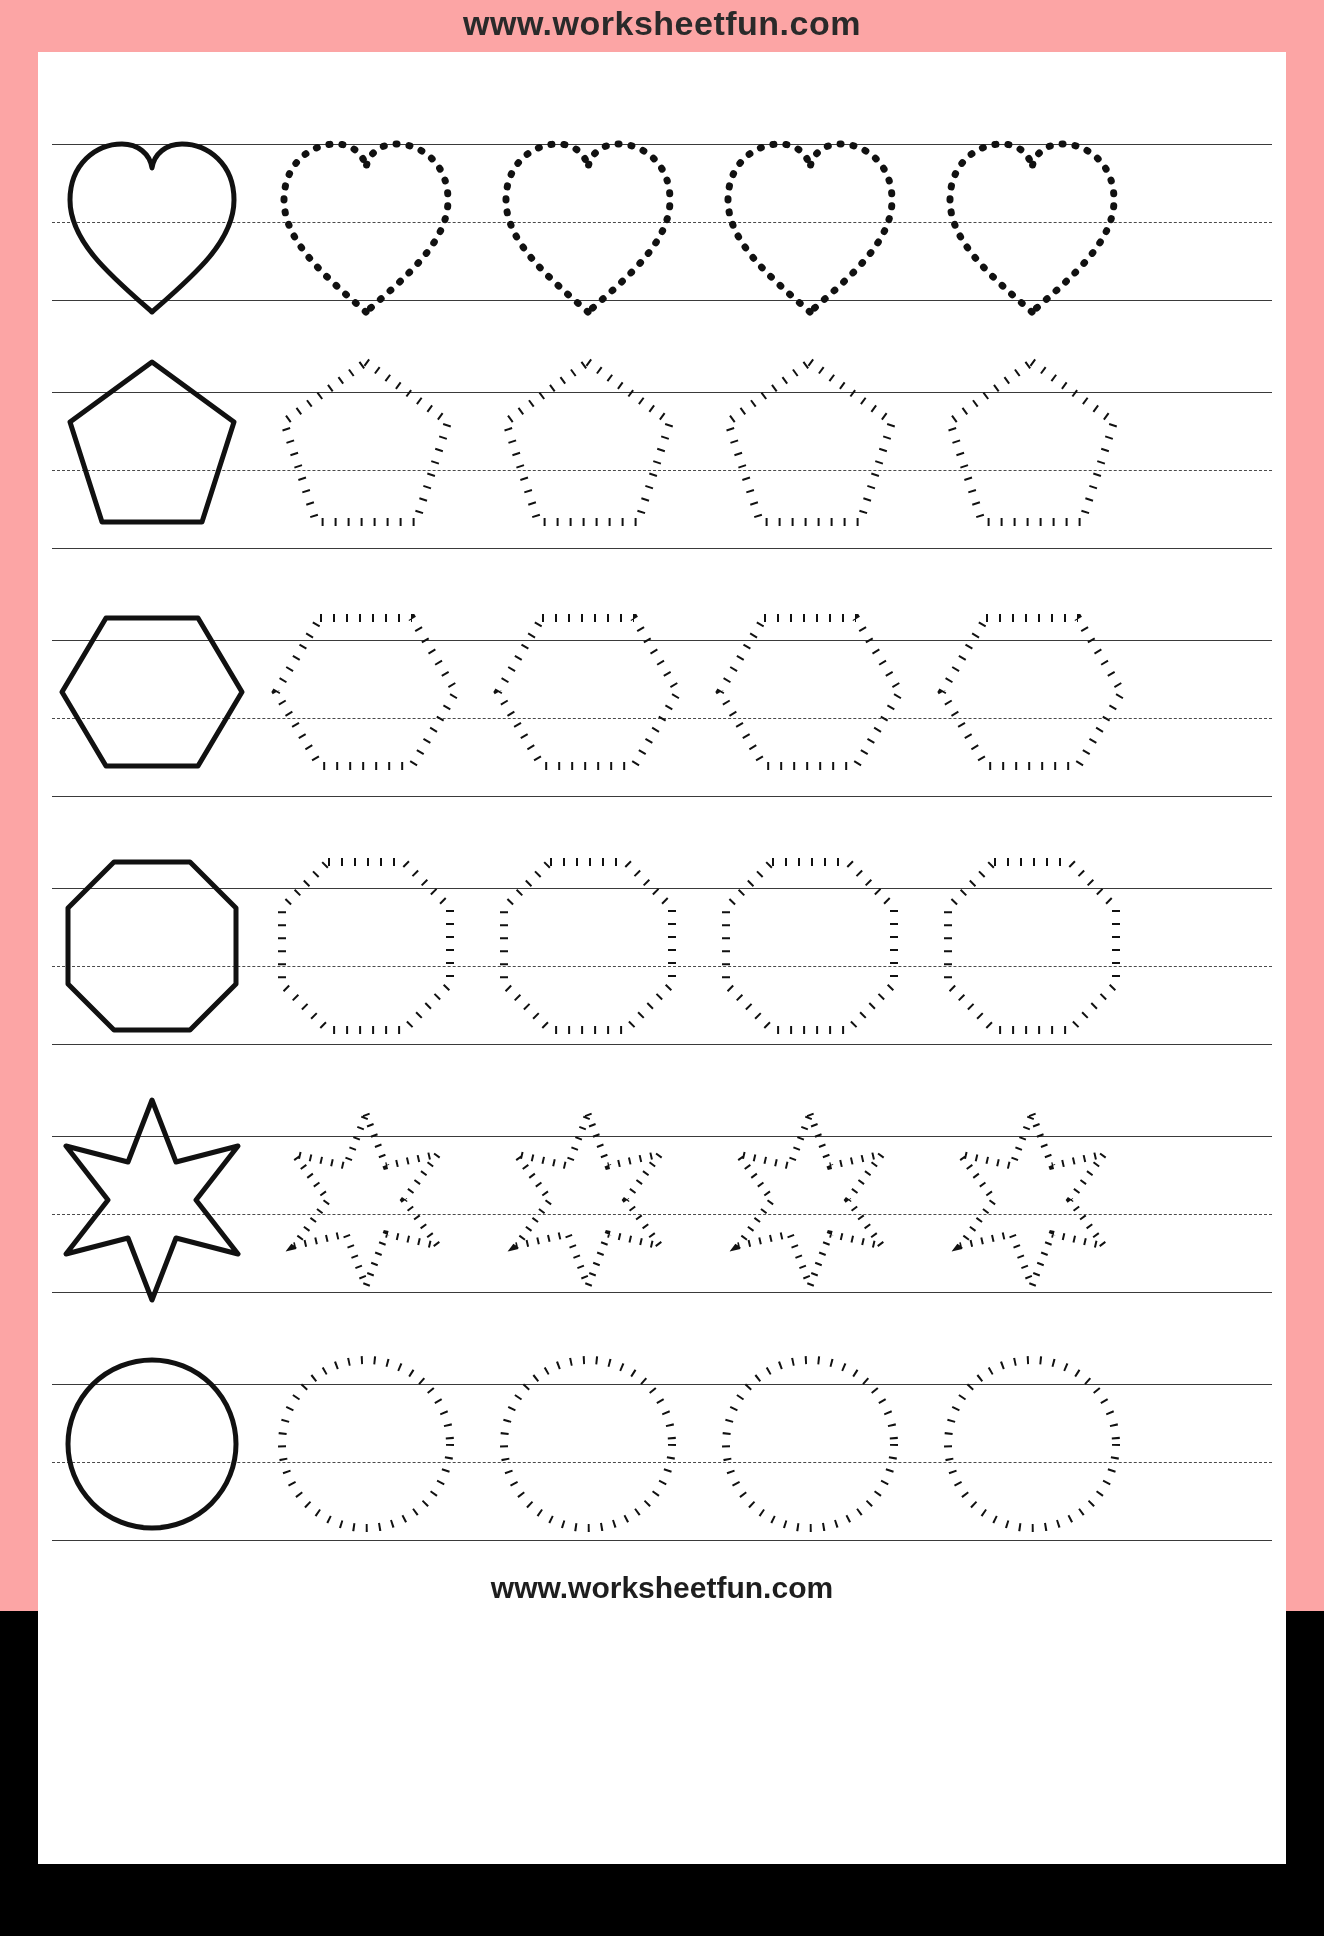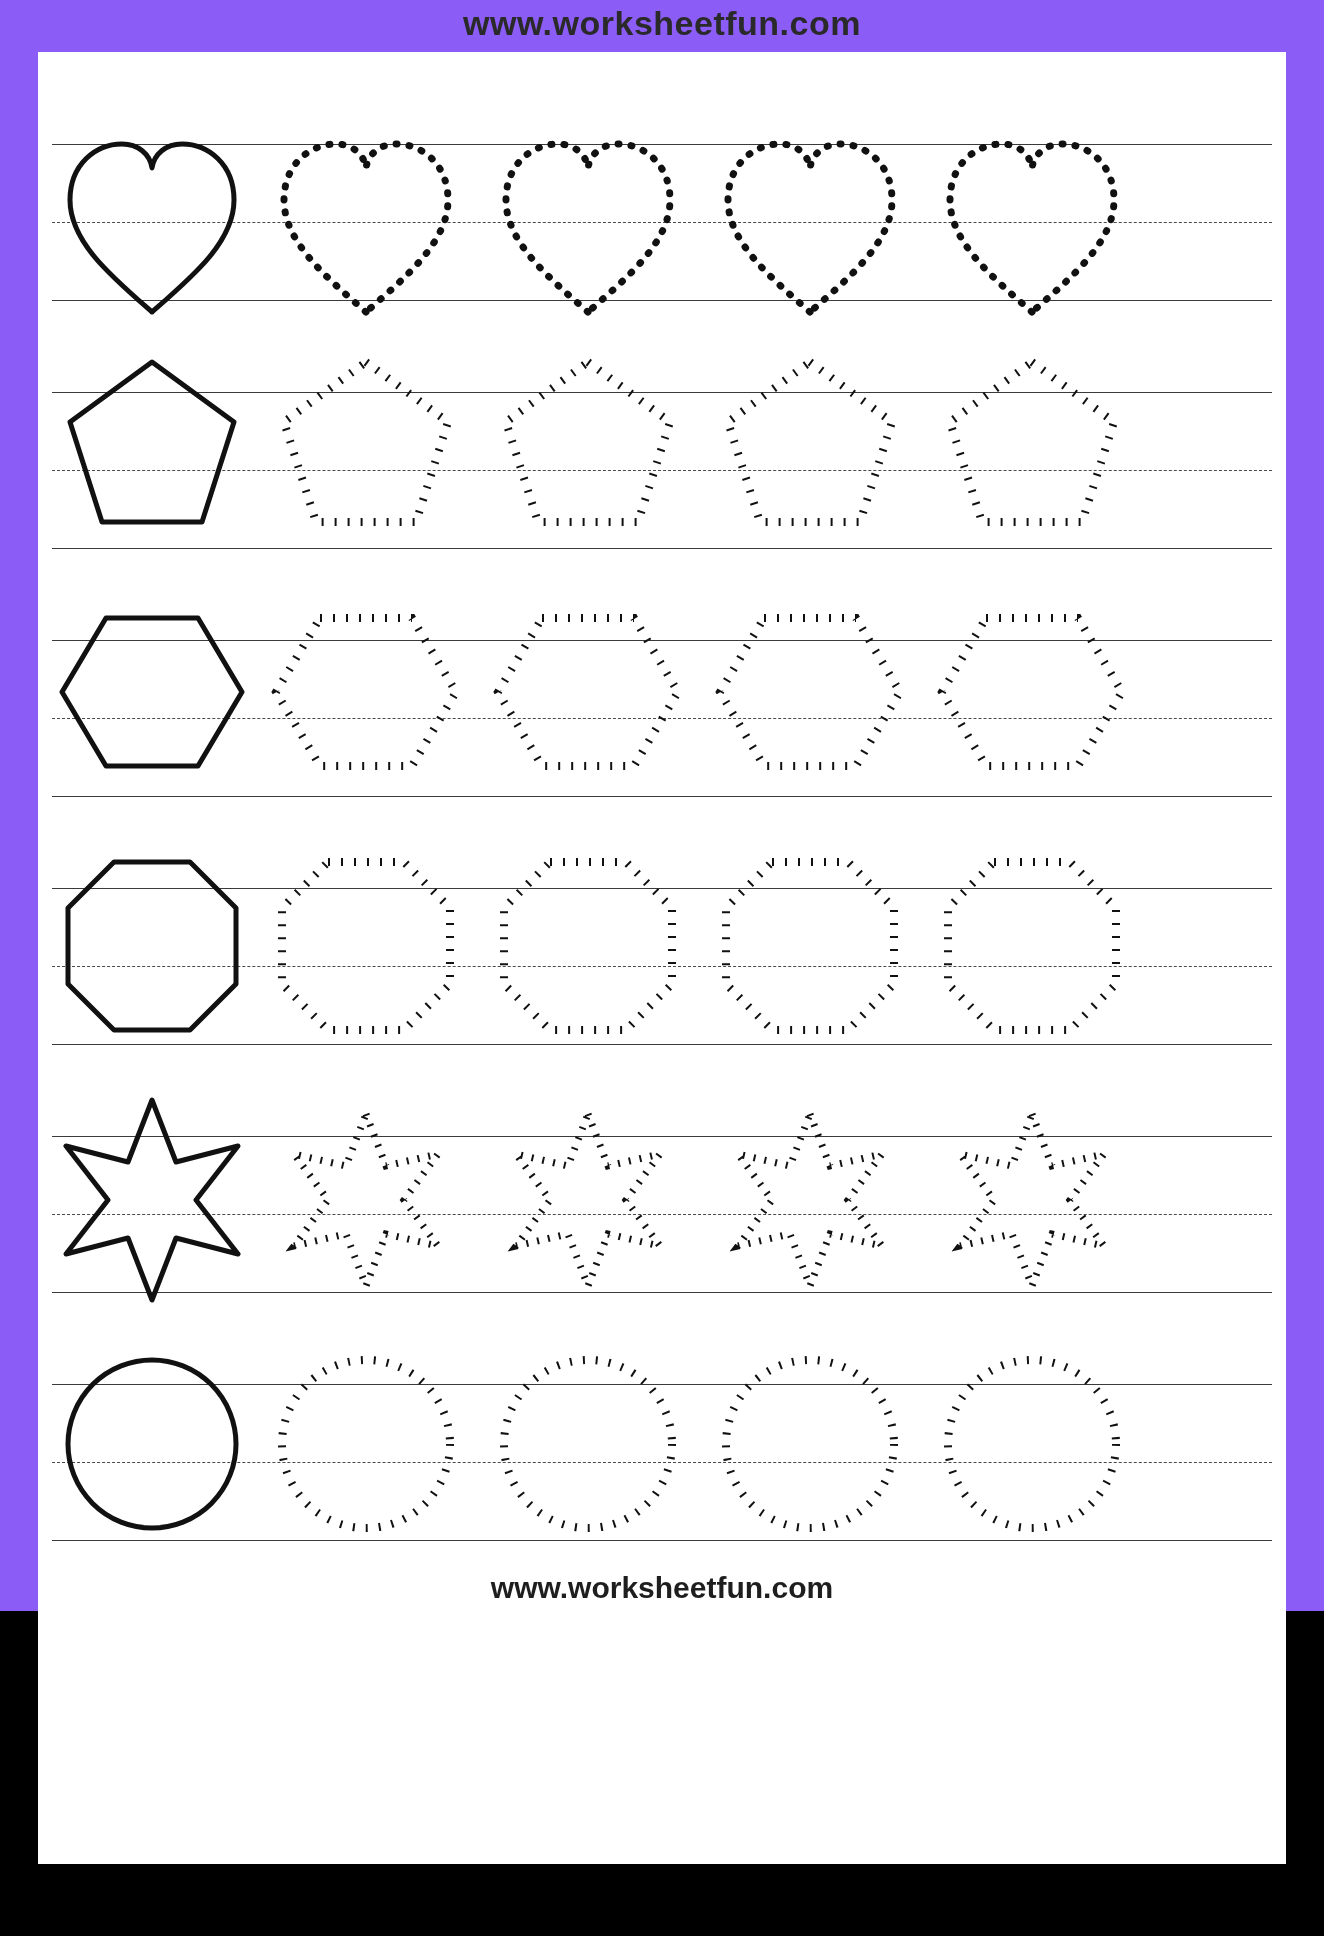--- a/index.html
+++ b/index.html
@@ -12,21 +12,21 @@
     height: 1936px;
     position: relative;
     font-family: "Liberation Sans", sans-serif;
     overflow: hidden;
   }
   #page {
     position: absolute;
     left: 0; top: 0;
     width: 1324px;
     height: 1611px;
-    background: #8b5cf6;
+    background: #fca5a5;
   }
   .watermark-top {
     position: absolute;
     top: 4px;
     left: 0;
     width: 1324px;
     text-align: center;
     color: #2a2a2a;
     font-size: 34px;
     font-weight: bold;

